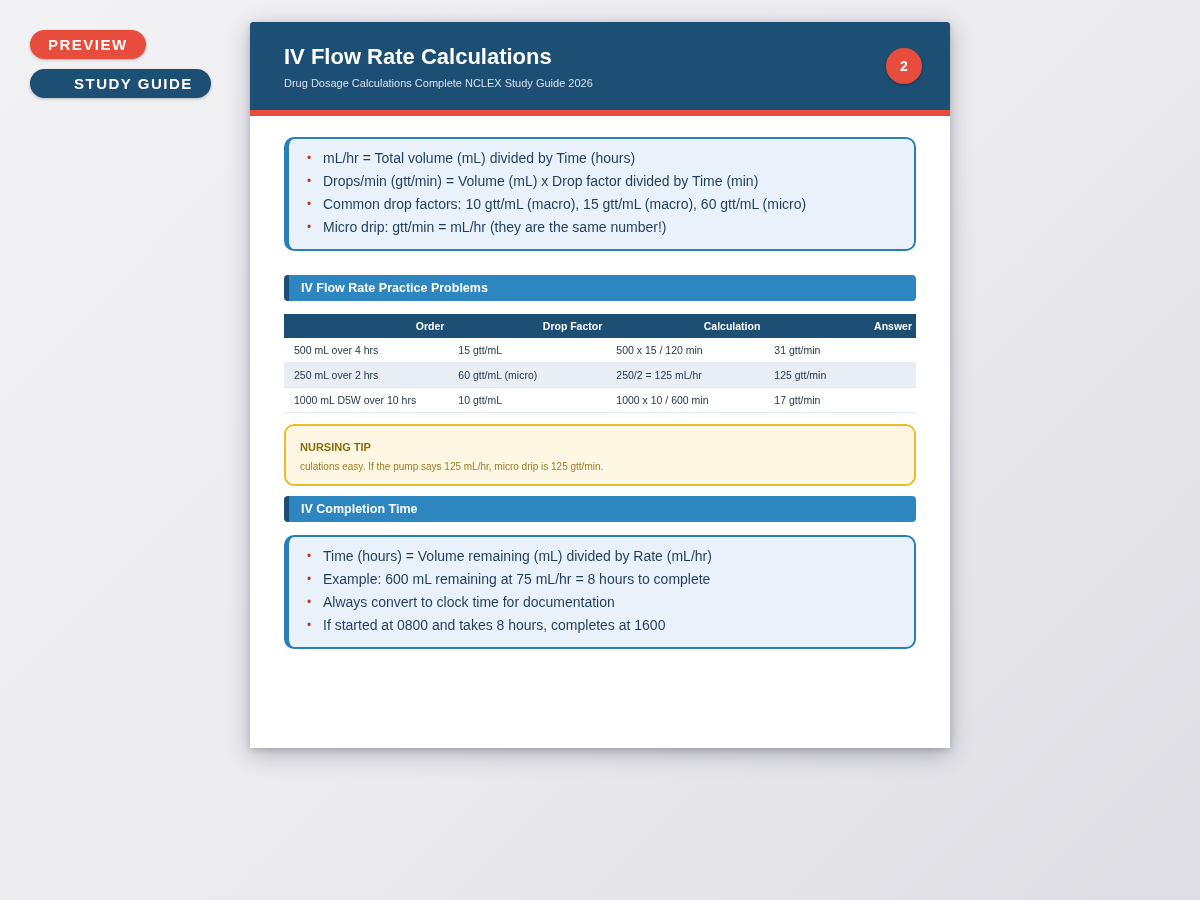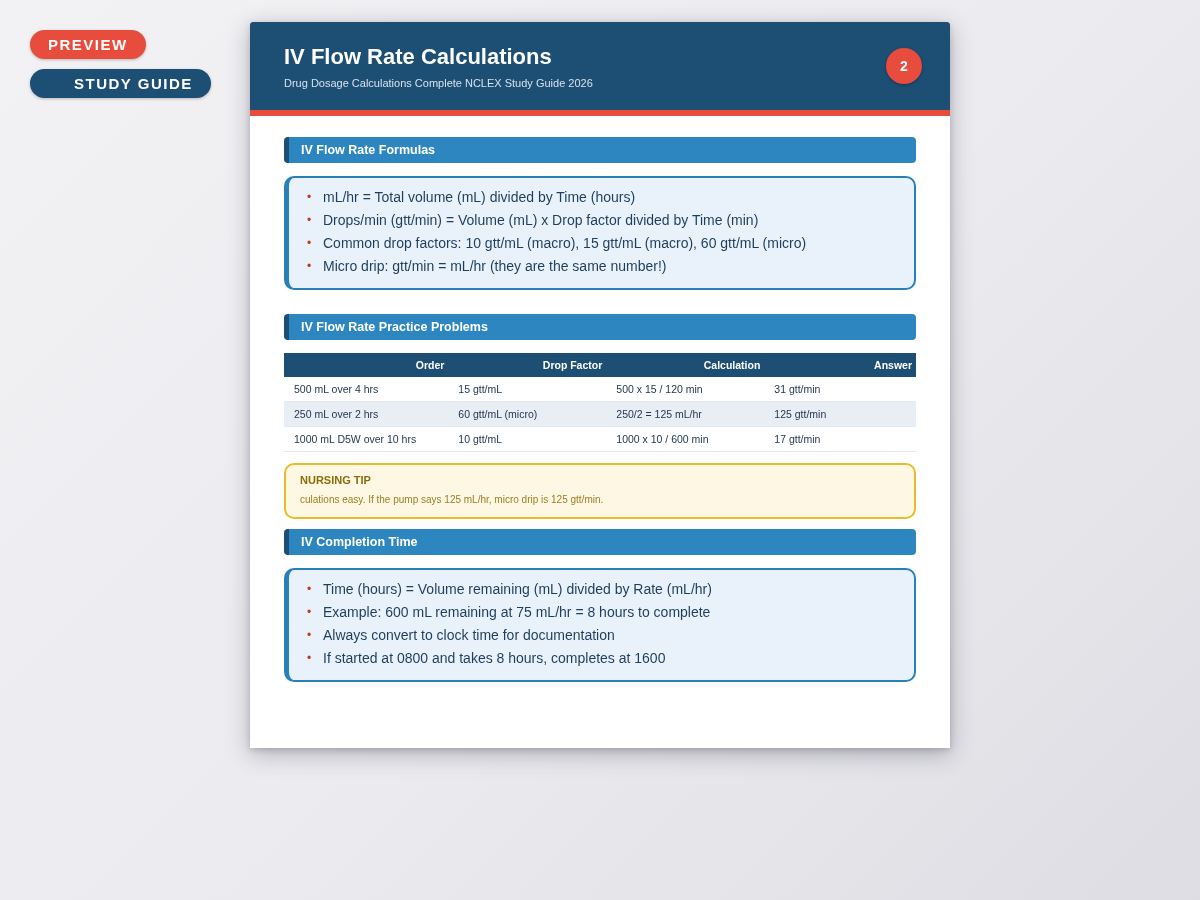--- a/index.html
+++ b/index.html
@@ -126,21 +126,21 @@
   table.practice tbody tr:nth-child(odd) { background: #ffffff; }
   table.practice th:nth-child(1), table.practice td:nth-child(1) { width: 26%; }
   table.practice th:nth-child(2), table.practice td:nth-child(2) { width: 25%; }
   table.practice th:nth-child(3), table.practice td:nth-child(3) { width: 25%; }
   table.practice th:nth-child(4), table.practice td:nth-child(4) { width: 24%; }
 
   .tip-box {
     background: #fdf7e3;
     border: 2px solid #e8bd2a;
     border-radius: 10px;
-    padding: 9px 14px 10px 14px;
+    padding: 15px 14px 10px 14px;
     margin-bottom: 10px;
   }
   .tip-title {
     color: #8a6d0b;
     font-weight: bold;
     font-size: 11px;
     margin-bottom: 6px;
   }
   .tip-line {
     color: #9c7e23;
@@ -160,21 +160,20 @@
 
   <div class="page-header">
     <div class="page-title">IV Flow Rate Calculations</div>
     <div class="page-subtitle">Drug Dosage Calculations Complete NCLEX Study Guide 2026</div>
     <div class="page-number">2</div>
   </div>
   <div class="accent-bar"></div>
 
   <div class="content">
 
-    <div class="section-bar">IV Flow Rate Formulas</div>
 
     <div class="info-box gap-lg">
       <ul>
         <li>mL/hr = Total volume (mL) divided by Time (hours)</li>
         <li>Drops/min (gtt/min) = Volume (mL) x Drop factor divided by Time (min)</li>
         <li>Common drop factors: 10 gtt/mL (macro), 15 gtt/mL (macro), 60 gtt/mL (micro)</li>
         <li>Micro drip: gtt/min = mL/hr (they are the same number!)</li>
       </ul>
     </div>
 

